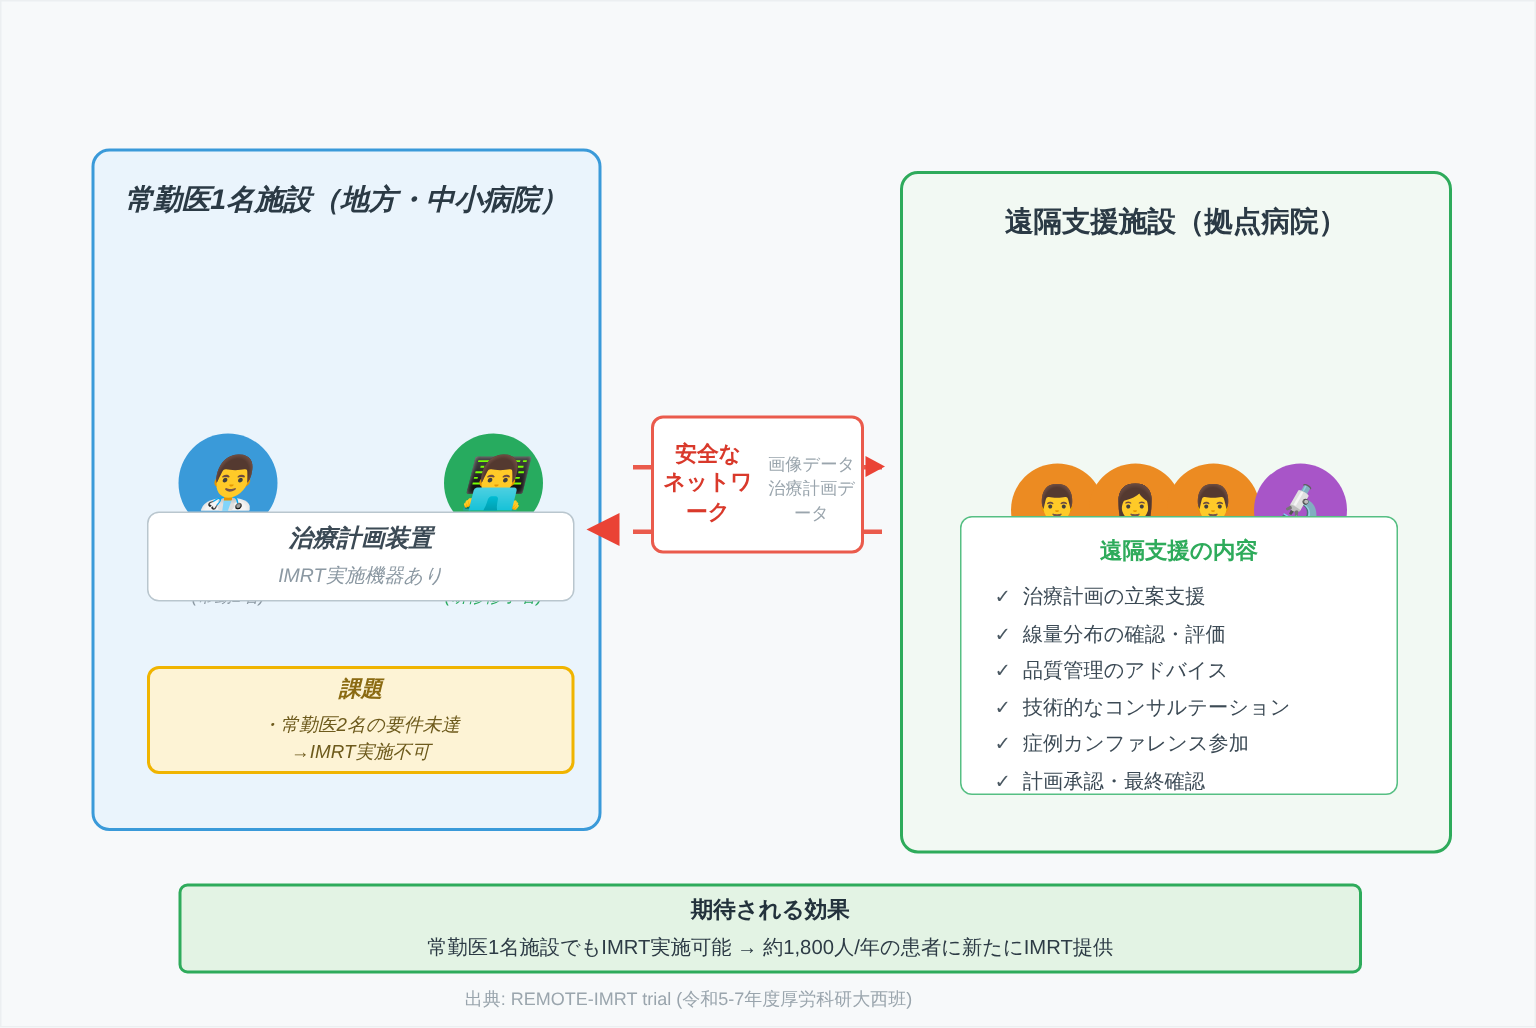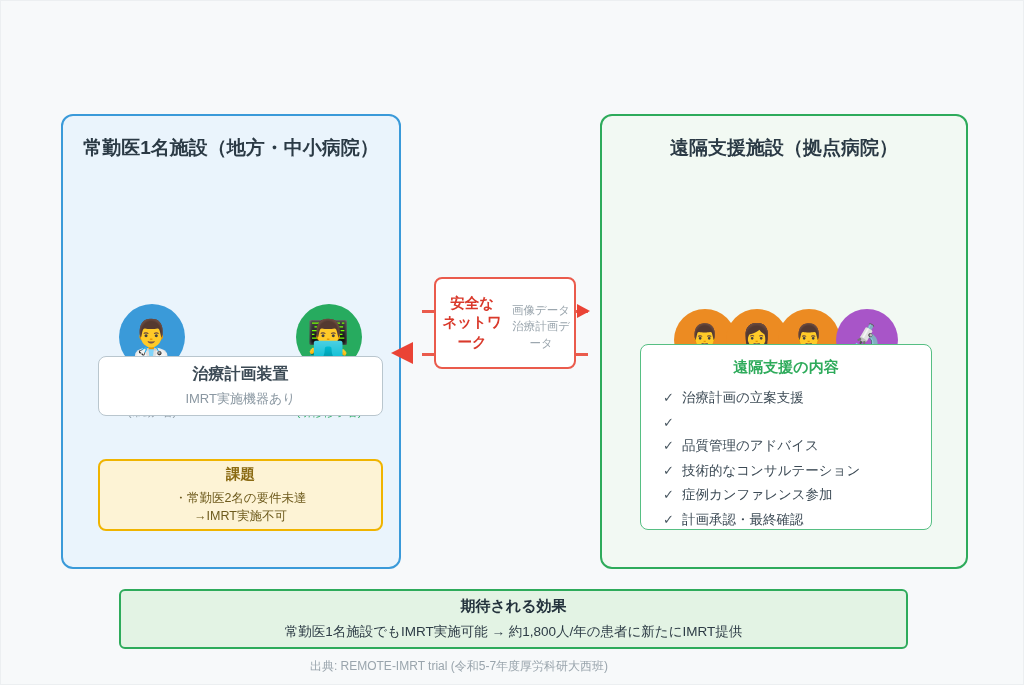--- a/index.html
+++ b/index.html
@@ -39,25 +39,26 @@
   }
 
   
   .panel {
     position: absolute;
     border-radius: 12px;
     box-sizing: border-box;
   }
   .panel-left {
     left: 60px;
-    top: 113px;
+    top: 98px;
     width: 340px;
     height: 455px;
     background: #eaf4fc;
     border: 2.5px solid #3a9ad9;
+    font-style: italic;
   }
   .panel-right {
     left: 599px;
     top: 113px;
     width: 368px;
     height: 455px;
     background: #f2f9f3;
     border: 2.5px solid #2eab5b;
   }
   .panel-title {
@@ -337,20 +338,21 @@
 
     <div class="box box-support">
       <div class="support-title">遠隔支援の内容</div>
       <ul class="support-list">
         <li>
             <span class="check">✓</span>
             <span>治療計画の立案支援</span>
           </li>
         <li>
             <span class="check">✓</span>
+            <span>線量分布の確認・評価</span>
           </li>
         <li>
             <span class="check">✓</span>
             <span>品質管理のアドバイス</span>
           </li>
         <li>
             <span class="check">✓</span>
             <span>技術的なコンサルテーション</span>
           </li>
         <li>

